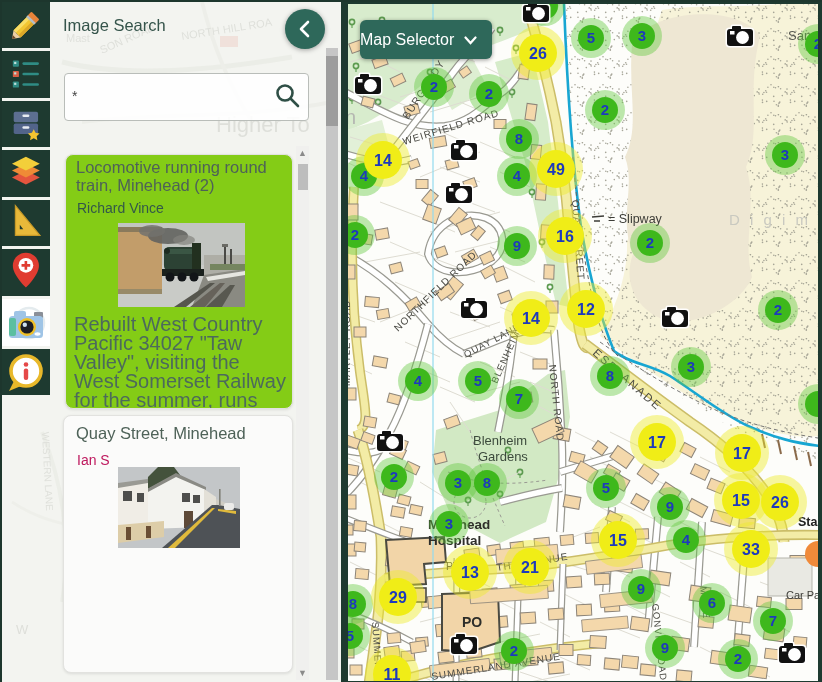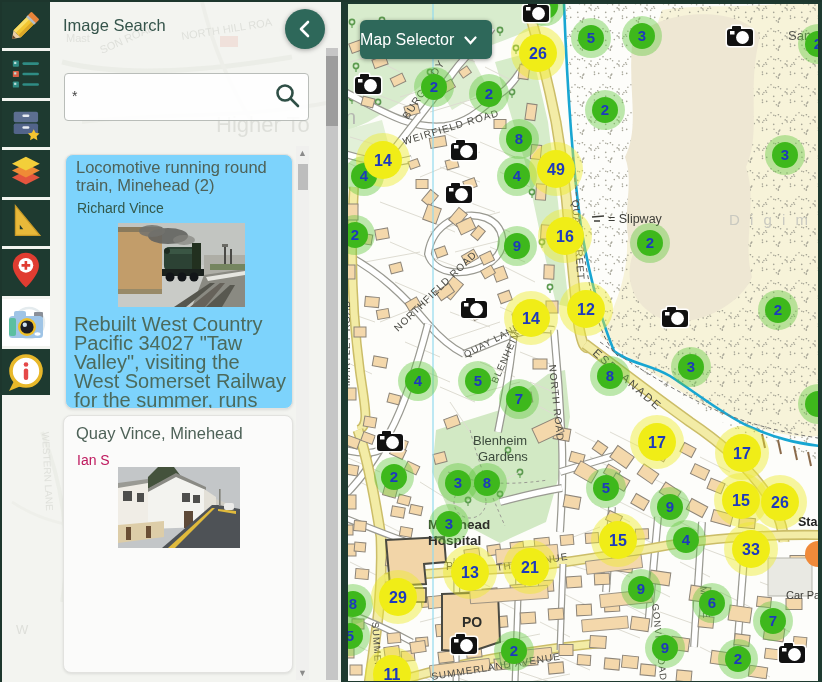--- a/index.html
+++ b/index.html
@@ -800,21 +800,21 @@
   </div>
 
   <div class="abs" style="left:62px;top:71px;width:245px;height:48px;background:rgba(255,255,255,.88);
        border:1px solid #b9bdb9;border-radius:4px"></div>
   <div class="abs" style="left:70px;top:86px;font-size:14px;color:#444">*</div>
   <svg class="abs" style="left:272px;top:80px" width="28" height="28" viewBox="0 0 28 28">
     <circle cx="11" cy="11" r="7.5" fill="none" stroke="#2f4f46" stroke-width="2.6"></circle>
     <line x1="16.5" y1="16.5" x2="24" y2="24" stroke="#2f4f46" stroke-width="2.6" stroke-linecap="round"></line>
   </svg>
 
-  <div class="abs" style="left:63px;top:152px;width:228px;height:255px;background:#7dd3fc;border:1px solid #e2e2df;border-radius:8px;overflow:hidden;box-shadow:0 1px 3px rgba(0,0,0,0.10)">
+  <div class="abs" style="left:63px;top:152px;width:228px;height:255px;background:#84cc16;border:1px solid #e2e2df;border-radius:8px;overflow:hidden;box-shadow:0 1px 3px rgba(0,0,0,0.10)">
     <div style="position:absolute;left:10px;top:3px;width:200px;font-size:16.5px;line-height:18.2px;color:#4e6258">Locomotive running round train, Minehead (2)</div>
     <div style="position:absolute;left:11px;top:45px;font-size:14px;color:#33584a">Richard Vince</div>
     <div style="position:absolute;left:52px;top:68px"><svg width="127" height="84" viewBox="0 0 127 84">
 <rect width="127" height="84" fill="#c9cbc7"></rect>
 <rect x="0" y="0" width="127" height="42" fill="#c2c5c1"></rect>
 <rect x="0" y="4" width="44" height="66" fill="#c29d6a"></rect>
 <rect x="0" y="4" width="44" height="5" fill="#8a7a5c"></rect>
 <rect x="0" y="66" width="44" height="5" fill="#988a68"></rect>
 <ellipse cx="50" cy="13" rx="20" ry="8" fill="#63635f" opacity="0.9"></ellipse>
 <ellipse cx="34" cy="8" rx="13" ry="6" fill="#72726d" opacity="0.85"></ellipse>
@@ -834,21 +834,21 @@
 <path d="M72,84 L102,60 L107,60 L87,84 Z" fill="#66625a"></path>
 <path d="M88,84 L112,62 L117,62 L104,84 Z" fill="#585850"></path>
 <rect x="106" y="22" width="2" height="24" fill="#4a4a46"></rect>
 <rect x="112" y="26" width="2" height="20" fill="#4a4a46"></rect>
 <rect x="104" y="21" width="6" height="3" fill="#6a6a64"></rect>
 <rect x="92" y="41" width="35" height="6" fill="#75855f"></rect>
 </svg></div>
     <div style="position:absolute;left:8px;top:160px;width:216px;font-size:20px;line-height:19px;color:#4c6a5c">Rebuilt West Country Pacific 34027 "Taw Valley", visiting the West Somerset Railway for the summer, runs round its train at Minehead. Just beyond the locomotive can be glimpse…</div>
   </div>
   <div class="abs" style="left:61px;top:413px;width:230px;height:258px;background:#fbfbfa;border:1px solid #e2e2df;border-radius:8px;overflow:hidden;box-shadow:0 1px 3px rgba(0,0,0,0.10)">
-    <div style="position:absolute;left:12px;top:8px;font-size:16.5px;color:#4e6258">Quay Vince, Minehead</div>
+    <div style="position:absolute;left:12px;top:8px;font-size:16.5px;color:#4e6258">Quay Street, Minehead</div>
     <div style="position:absolute;left:13px;top:36px;font-size:14px;color:#be185d">Ian S</div>
     <div style="position:absolute;left:54px;top:51px"><svg width="122" height="81" viewBox="0 0 122 81">
 <rect width="122" height="81" fill="#c3c6c8"></rect>
 <path d="M28,42 L30,10 L40,0 L56,0 L62,8 L62,40 Z" fill="#44523c"></path>
 <path d="M30,22 L58,7 L86,20 L86,60 L30,62 Z" fill="#f3f3ef"></path>
 <path d="M29,22 L58,6 L88,20 L88,23 L58,10 L30,25 Z" fill="#8a8a84"></path>
 <rect x="64" y="26" width="8" height="9" fill="#4e4e4c"></rect>
 <rect x="75" y="28" width="7" height="8" fill="#4e4e4c"></rect>
 <rect x="66" y="44" width="9" height="17" fill="#5e4a38"></rect>
 <path d="M0,18 L30,14 L30,58 L0,62 Z" fill="#f0ede6"></path>

